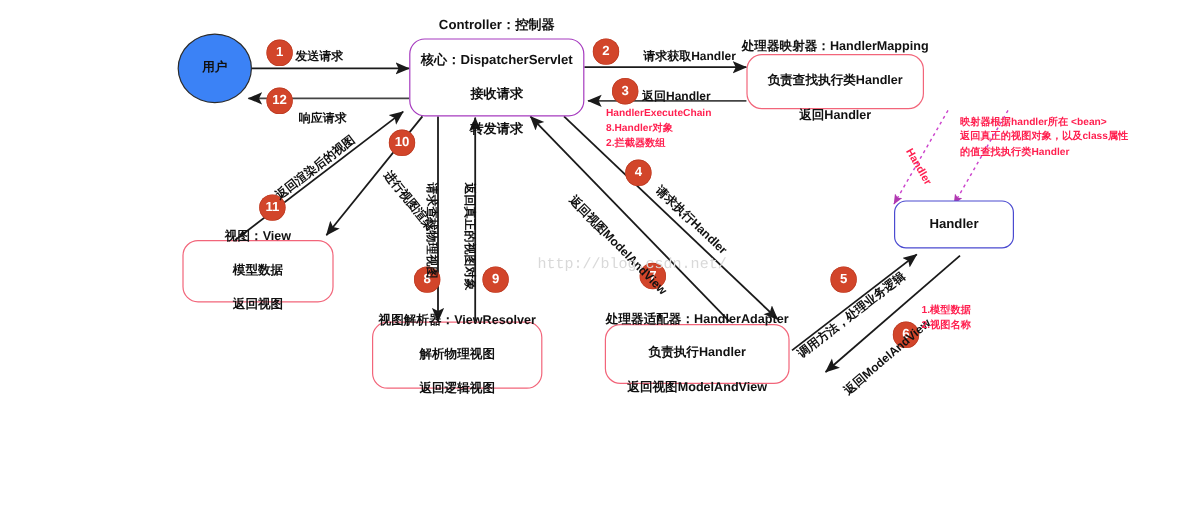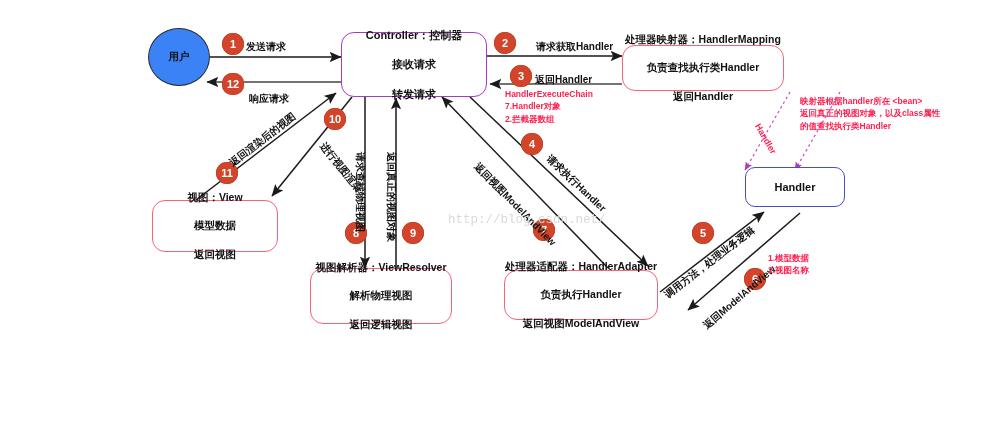--- a/index.html
+++ b/index.html
@@ -72,25 +72,26 @@
     <line x1="790" y1="92" x2="745" y2="170" stroke="#cc44cc" stroke-width="1.2" stroke-dasharray="2.5,3" marker-end="url(#ahm)"></line>
     <line x1="840" y1="92" x2="795" y2="170" stroke="#cc44cc" stroke-width="1.2" stroke-dasharray="2.5,3" marker-end="url(#ahm)"></line>
   </svg>
 
   <div class="node node-user" style="left:148px;top:28px;width:62px;height:58px;">
     <span class="ln">用户</span>
   </div>
 
   <div class="node node-ctrl" style="left:341px;top:32px;width:146px;height:65px;">
     <span class="ln">Controller：控制器</span>
+    <span class="ln">核心：DispatcherServlet</span>
     <span class="ln">接收请求</span>
     <span class="ln">转发请求</span>
   </div>
 
-  <div class="node node-pink" style="left:622px;top:45px;width:162px;height:46px;">
+  <div class="node node-pink" style="left:622px;top:45px;width:148px;height:46px;">
     <span class="ln">处理器映射器：HandlerMapping</span>
     <span class="ln">负责查找执行类Handler</span>
     <span class="ln">返回Handler</span>
   </div>
 
   <div class="node node-blue" style="left:745px;top:167px;width:100px;height:40px;">
     <span class="ln">Handler</span>
   </div>
 
   <div class="node node-pink" style="left:504px;top:270px;width:154px;height:50px;">
@@ -105,21 +106,21 @@
     <span class="ln">返回逻辑视图</span>
   </div>
 
   <div class="node node-pink" style="left:152px;top:200px;width:126px;height:52px;">
     <span class="ln">视图：View</span>
     <span class="ln">模型数据</span>
     <span class="ln">返回视图</span>
   </div>
 
   <div class="badge" style="left:222px;top:33px;">1</div>
-  <div class="badge" style="left:222px;top:73px;border-radius:10px;">12</div>
+  <div class="badge" style="left:222px;top:73px;">12</div>
   <div class="badge" style="left:494px;top:32px;">2</div>
   <div class="badge" style="left:510px;top:65px;">3</div>
   <div class="badge" style="left:521px;top:133px;">4</div>
   <div class="badge" style="left:533px;top:219px;">7</div>
   <div class="badge" style="left:692px;top:222px;">5</div>
   <div class="badge" style="left:744px;top:268px;">6</div>
   <div class="badge" style="left:345px;top:222px;">8</div>
   <div class="badge" style="left:402px;top:222px;">9</div>
   <div class="badge" style="left:324px;top:108px;">10</div>
   <div class="badge" style="left:216px;top:162px;">11</div>
@@ -135,21 +136,21 @@
   <div class="lbl" style="left:705px;top:320px;transform:rotate(-40.5deg);">返回ModelAndView</div>
 
   <div class="lbl" style="left:360px;top:145px;transform:rotate(90deg);">请求查找物理视图</div>
   <div class="lbl" style="left:391px;top:145px;transform:rotate(90deg);">返回真正的视图对象</div>
 
   <div class="lbl" style="left:322px;top:137px;transform:rotate(51deg);">进行视图渲染</div>
   <div class="lbl" style="left:231px;top:157px;transform:rotate(-37.5deg);">返回渲染后的视图</div>
 
   <div class="lbl-red" style="left:505px;top:88px;">
     <div>HandlerExecuteChain</div>
-    <div>7.Handler对象</div>
+    <div>8.Handler对象</div>
     <div>2.拦截器数组</div>
   </div>
 
   <div class="lbl-red" style="left:768px;top:252px;">
     <div>1.模型数据</div>
     <div>2.视图名称</div>
   </div>
 
   <div class="lbl-red" style="left:800px;top:95px;">
     <div>映射器根据handler所在 &lt;bean&gt;</div>

